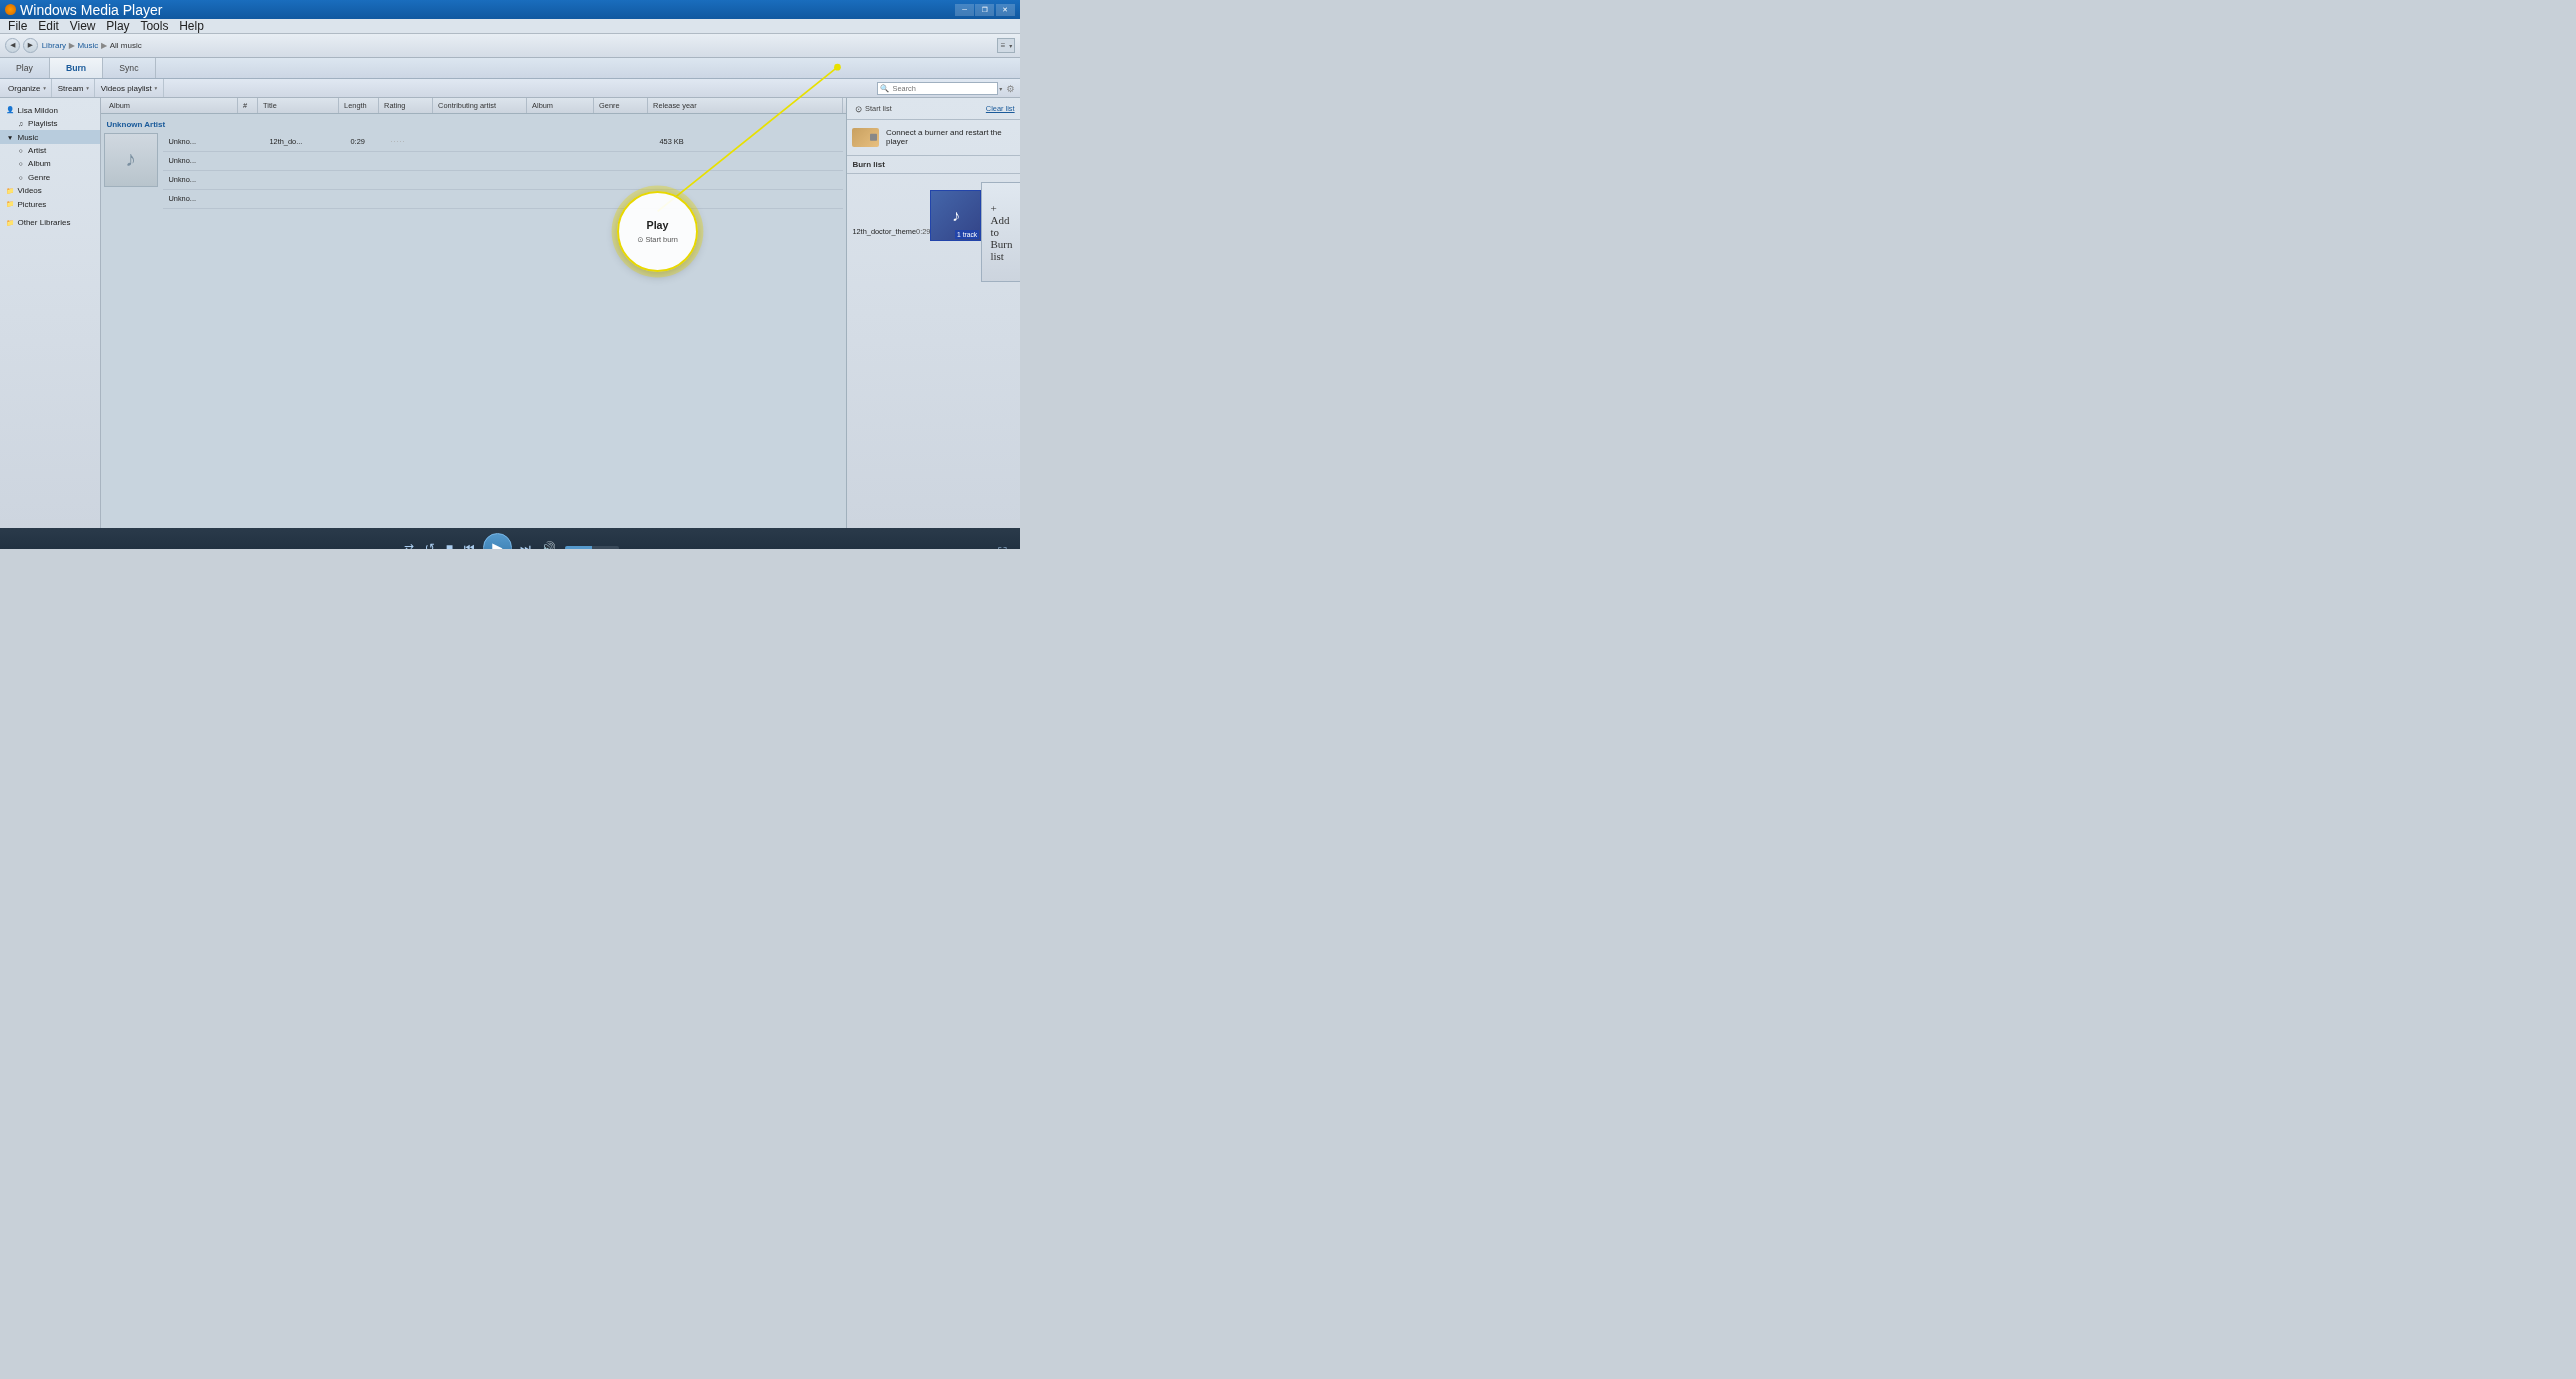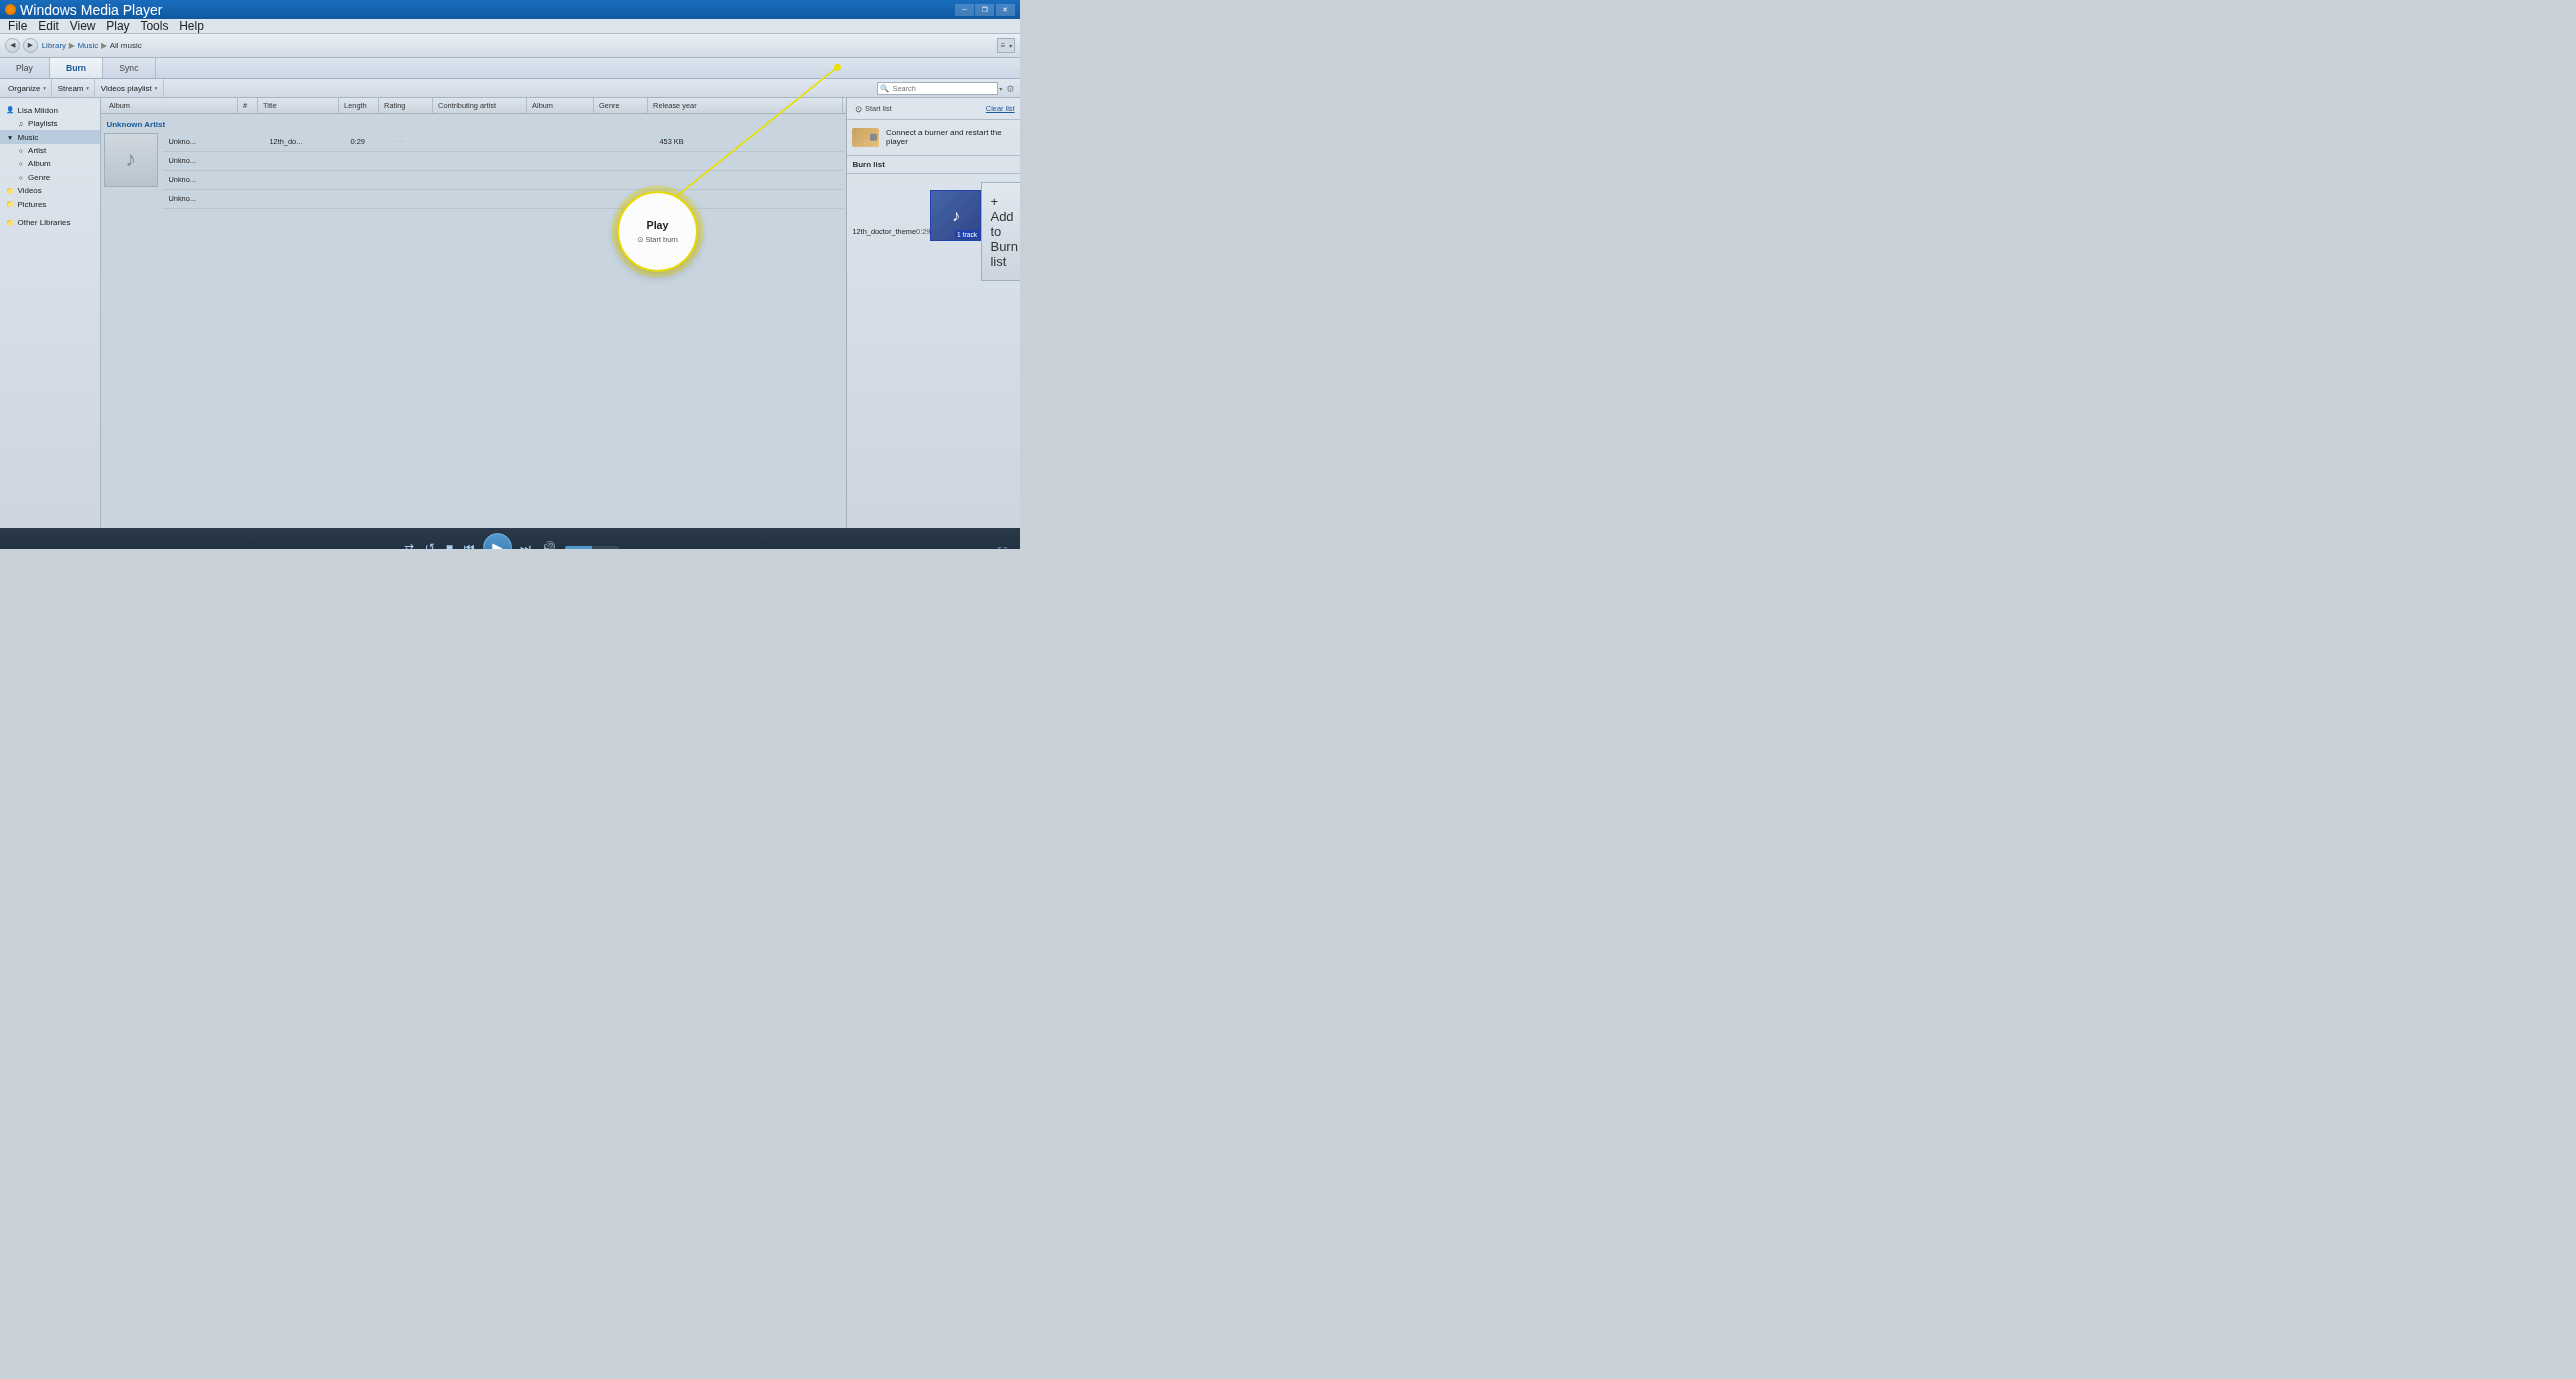--- a/index.html
+++ b/index.html
@@ -369,25 +369,26 @@
       color: white;
       font-size: 6.7px;
       padding: 0.7px 2px;
     }
     .add-to-burn-btn {
       display: flex;
       align-items: center;
       justify-content: center;
       background: linear-gradient(to bottom, #e0e8f0, #ccd4de);
       border: 0.7px solid #a0b0c0;
-      padding: 11px 8px;
-      font-size: 13px;
+      padding: 19px 8px;
+      font-size: 11px;
       color: #333;
       cursor: pointer;
       margin: 2.7px auto;
+      font-family: Liberation Serif, serif;
     }
 
     
     #play-popup {
       position: absolute;
       top: 191px;
       left: 617px;
       width: 81px;
       height: 81px;
       border-radius: 50%;

